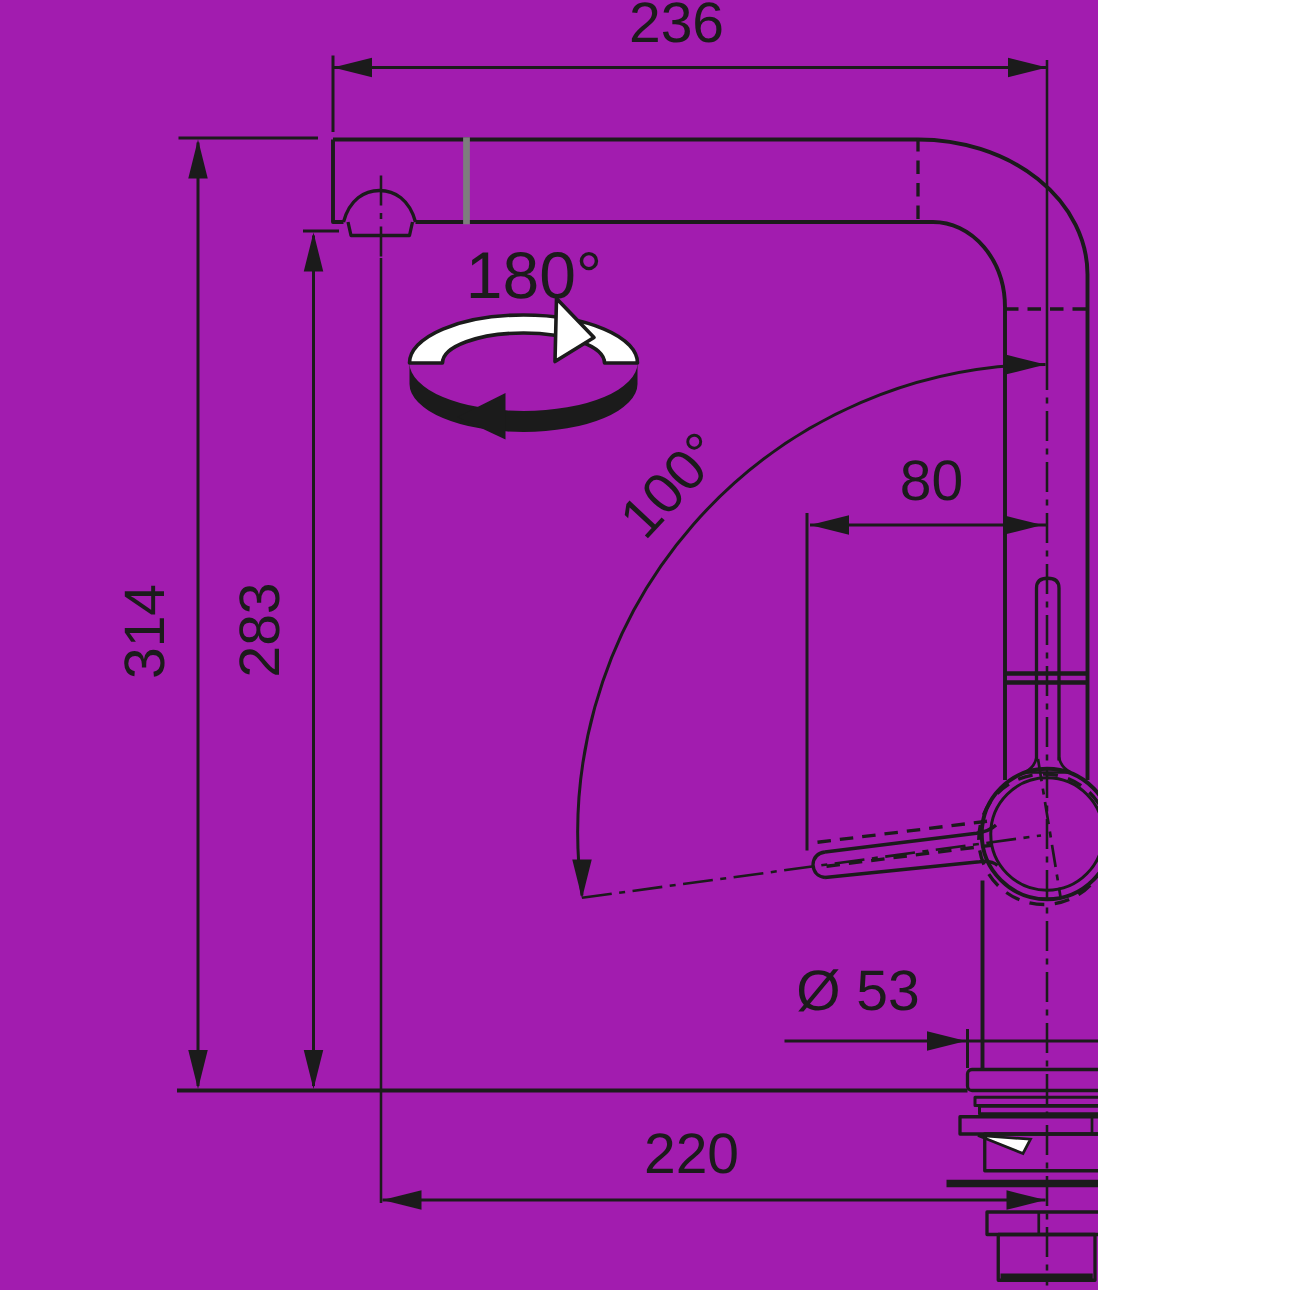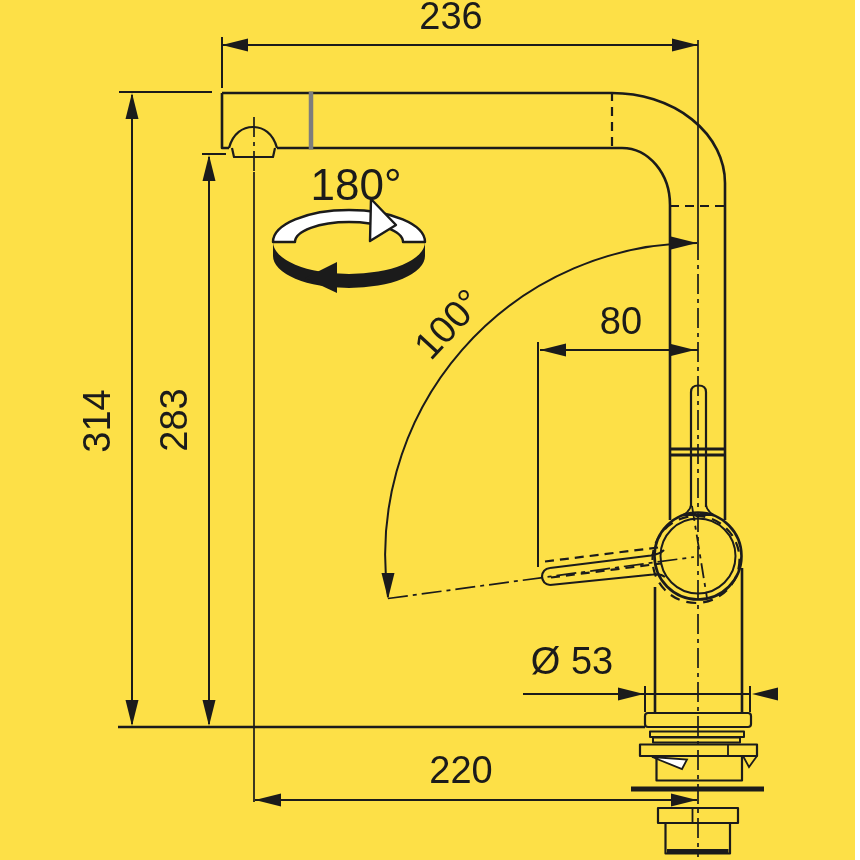--- a/index.html
+++ b/index.html
@@ -1,16 +1,16 @@
 <!DOCTYPE html>
 <html><head>
 <meta charset="utf-8">
 <style>
   html,body{margin:0;padding:0;background:#ffffff;}
-  #canvas{position:relative;width:855px;height:860px;background:#fde047;overflow:hidden;}
+  #canvas{position:relative;width:732px;height:860px;background:#a21caf;overflow:hidden;}
   svg{display:block;}
   .ln{stroke:#1b1b1b;fill:none;stroke-width:2.6;stroke-linejoin:round;}
   .ln2{stroke:#1b1b1b;fill:none;stroke-width:2.2;stroke-linejoin:round;}
   .thin{stroke:#1b1b1b;fill:none;stroke-width:1.8;}
   .dash{stroke:#1b1b1b;fill:none;stroke-width:2.2;stroke-dasharray:9,6;}
   .cline{stroke:#1b1b1b;fill:none;stroke-width:1.7;stroke-dasharray:20,5,4,5;}
   .cline-solid{stroke:#1b1b1b;fill:none;stroke-width:1.7;}
   .dim{stroke:#1b1b1b;fill:none;stroke-width:2;}
   .arr{fill:#1b1b1b;stroke:none;}
   .txt{fill:#1b1b1b;font-family:"Liberation Sans","DejaVu Sans",sans-serif;font-size:38px;}

